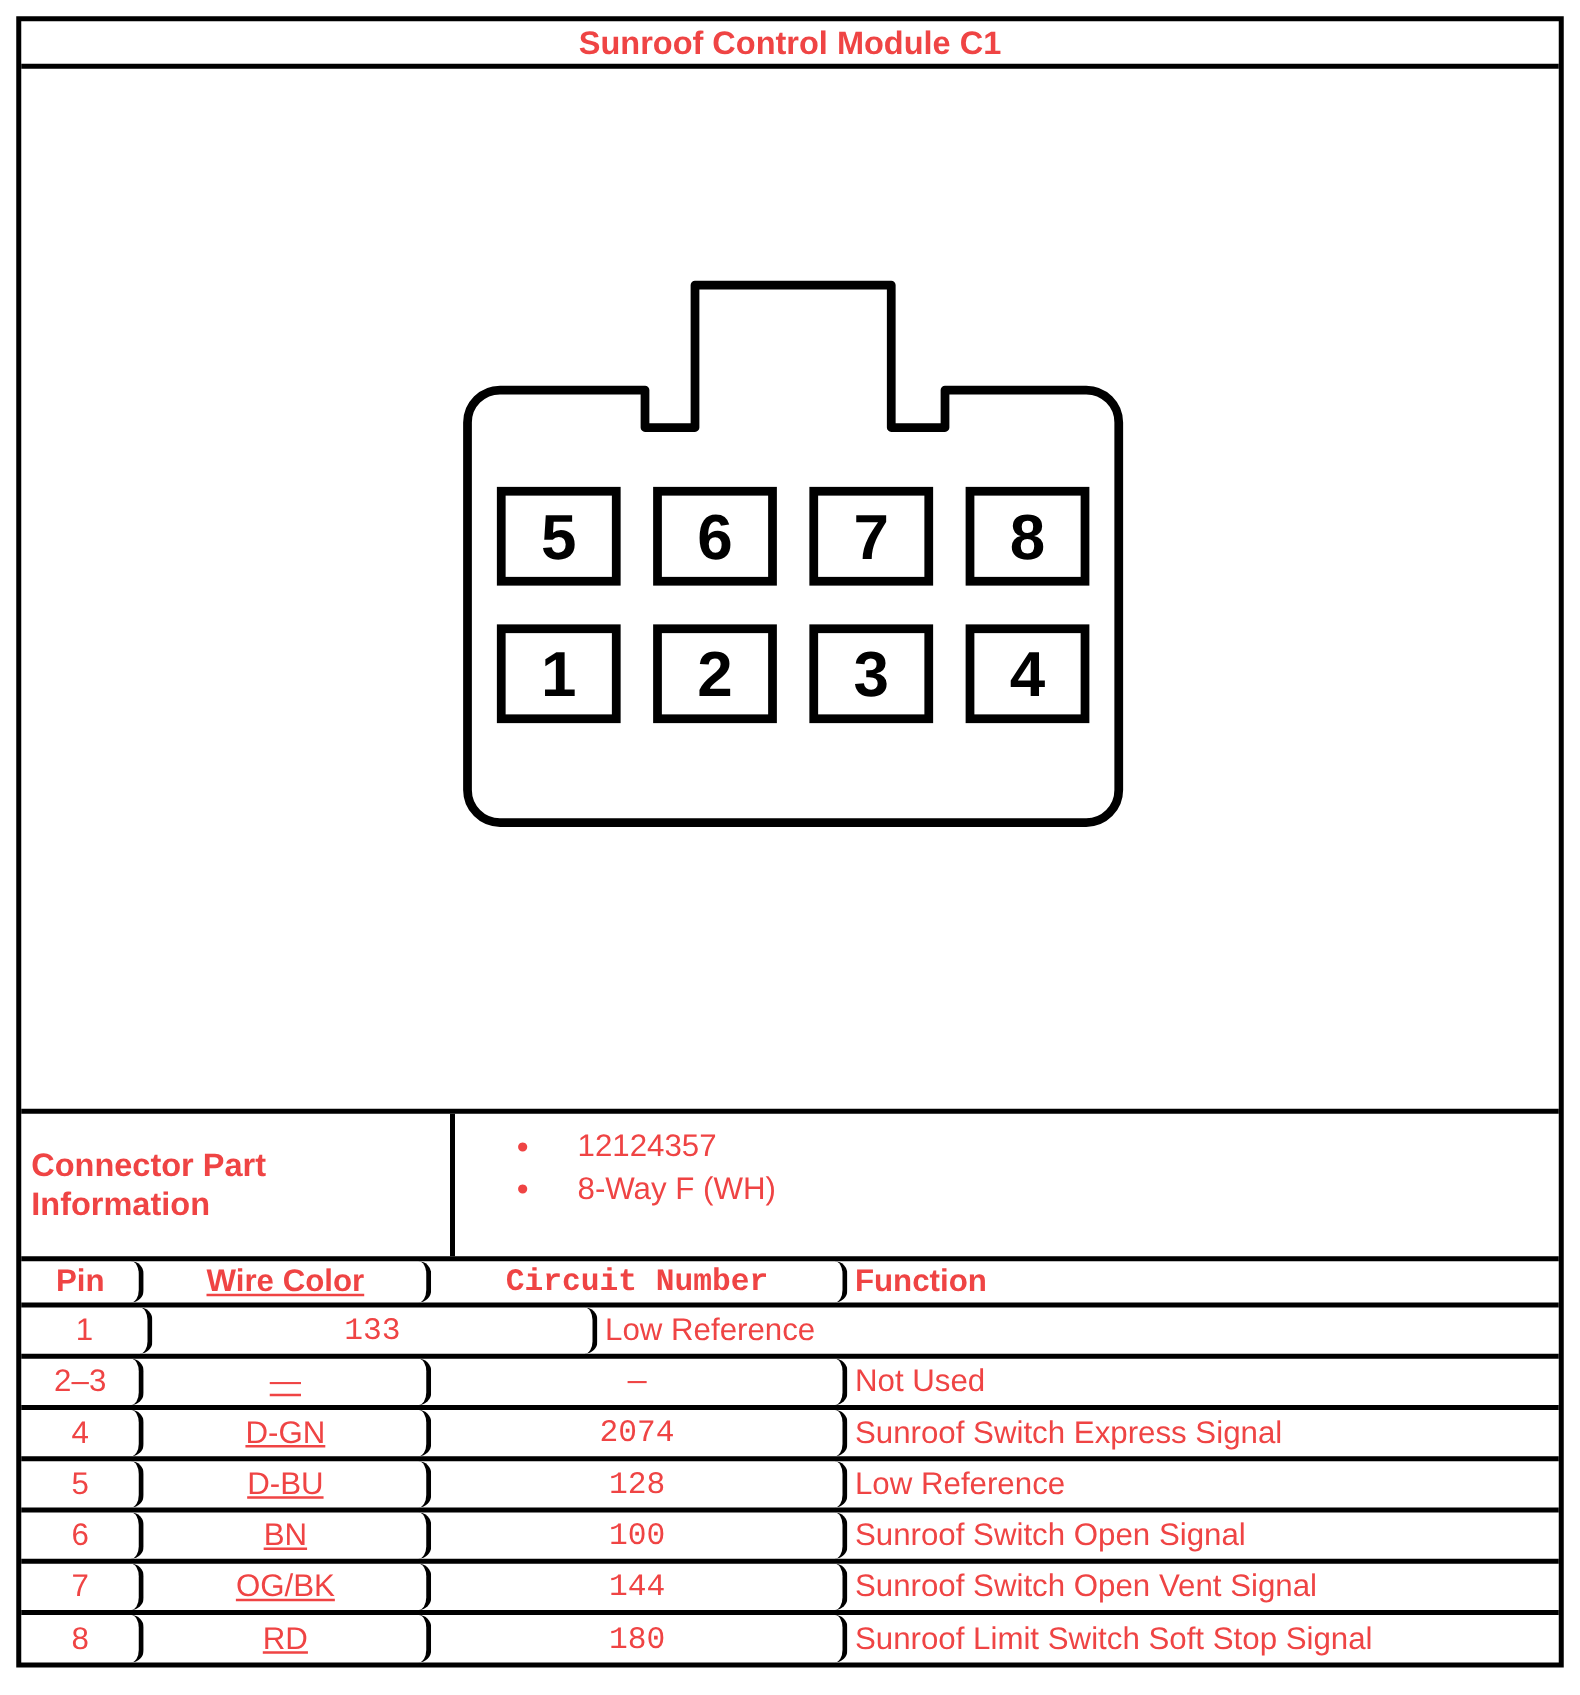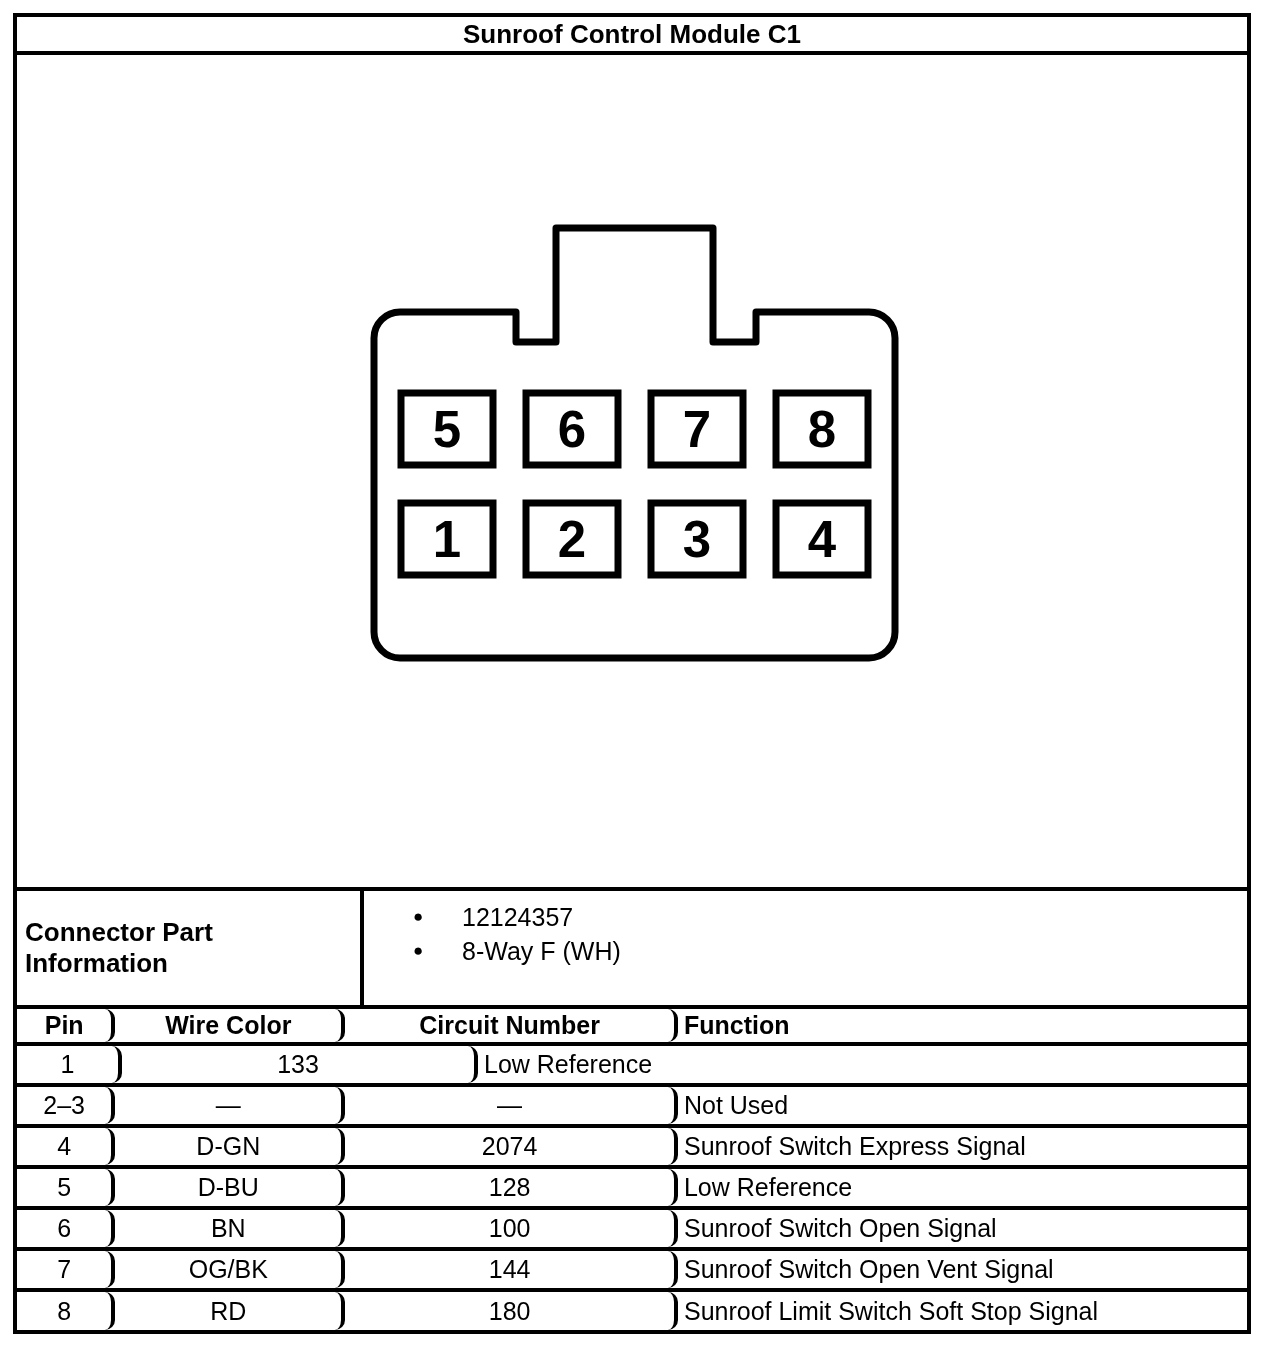--- a/index.html
+++ b/index.html
@@ -6,21 +6,21 @@
     margin: 0;
     padding: 0;
     background: #ffffff;
   }
   .sheet {
     position: relative;
     width: 1264px;
     height: 1356px;
     background: #ffffff;
     font-family: "Liberation Sans", sans-serif;
-    color: #000000;
+    color: #ef4444;
   }
   .frame {
     position: absolute;
     left: 13px;
     top: 13px;
     width: 1238px;
     height: 1321px;
     border: 4px solid #000000;
     box-sizing: border-box;
     display: flex;
@@ -97,22 +97,22 @@
     border-right: 4px solid #000000;
     display: flex;
     align-items: center;
     justify-content: center;
     font-size: 25px;
     overflow: hidden;
     white-space: nowrap;
     border-radius: 10px;
   }
   .col-pin      { width: 105px; }
-  .col-wire     { width: 246px; }
-  .col-circuit  { width: 356px; }
+  .col-wire     { width: 246px; text-decoration: underline; }
+  .col-circuit  { width: 356px; font-family: Liberation Mono, monospace; }
   .col-function {
     width: 609px;
     border-right: none;
     justify-content: flex-start;
     padding-left: 6px;
   }
   .pin-digit {
     font-family: "Liberation Sans", sans-serif;
     font-size: 51px;
     font-weight: bold;

